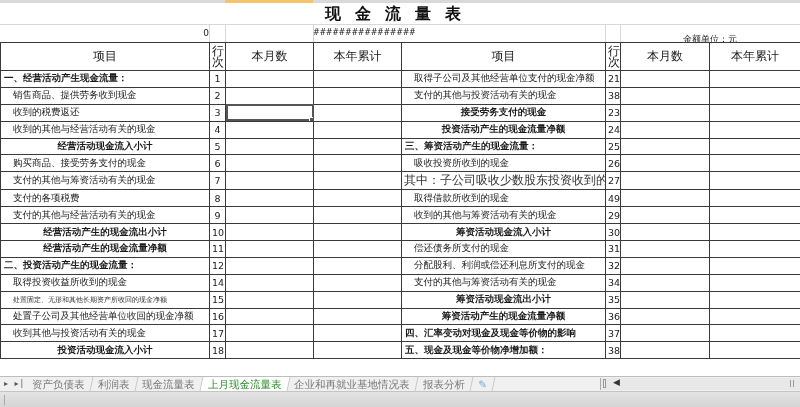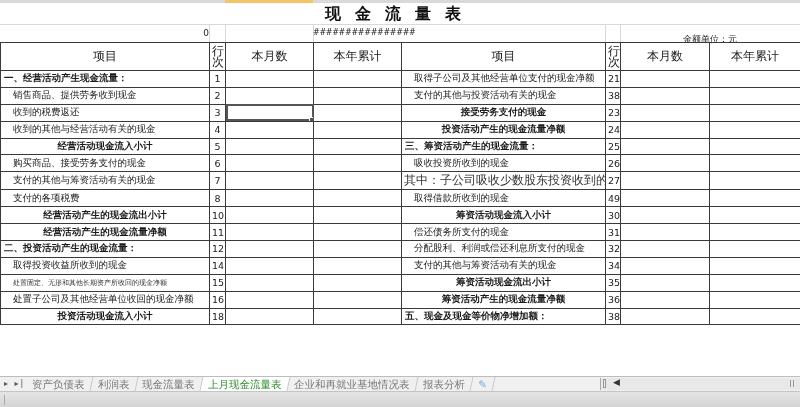--- a/index.html
+++ b/index.html
@@ -171,20 +171,30 @@
         <td class="item indent">支付的各项税费</td>
         <td class="no">8</td>
         <td></td>
           <td></td>
         <td class="item indent">取得借款所收到的现金</td>
         <td class="no">49</td>
         <td></td>
           <td></td>
       </tr>
       <tr>
+        <td class="item indent">支付的其他与经营活动有关的现金</td>
+        <td class="no">9</td>
+        <td></td>
+          <td></td>
+        <td class="item indent">收到的其他与筹资活动有关的现金</td>
+        <td class="no">29</td>
+        <td></td>
+          <td></td>
+      </tr>
+      <tr>
         <td class="item center-b">经营活动产生的现金流出小计</td>
         <td class="no">10</td>
         <td></td>
           <td></td>
         <td class="item center-b">筹资活动现金流入小计</td>
         <td class="no">30</td>
         <td></td>
           <td></td>
       </tr>
       <tr>
@@ -227,20 +237,30 @@
         <td></td>
           <td></td>
       </tr>
       <tr>
         <td class="item mid">处置子公司及其他经营单位收回的现金净额</td>
         <td class="no">16</td>
         <td></td>
           <td></td>
         <td class="item center-b">筹资活动产生的现金流量净额</td>
         <td class="no">36</td>
+        <td></td>
+          <td></td>
+      </tr>
+      <tr>
+        <td class="item indent">收到其他与投资活动有关的现金</td>
+        <td class="no">17</td>
+        <td></td>
+          <td></td>
+        <td class="item head-b">四、汇率变动对现金及现金等价物的影响</td>
+        <td class="no">37</td>
         <td></td>
           <td></td>
       </tr>
       <tr>
         <td class="item center-b">投资活动现金流入小计</td>
         <td class="no">18</td>
         <td></td>
           <td></td>
         <td class="item head-b">五、现金及现金等价物净增加额：</td>
         <td class="no">38</td>

